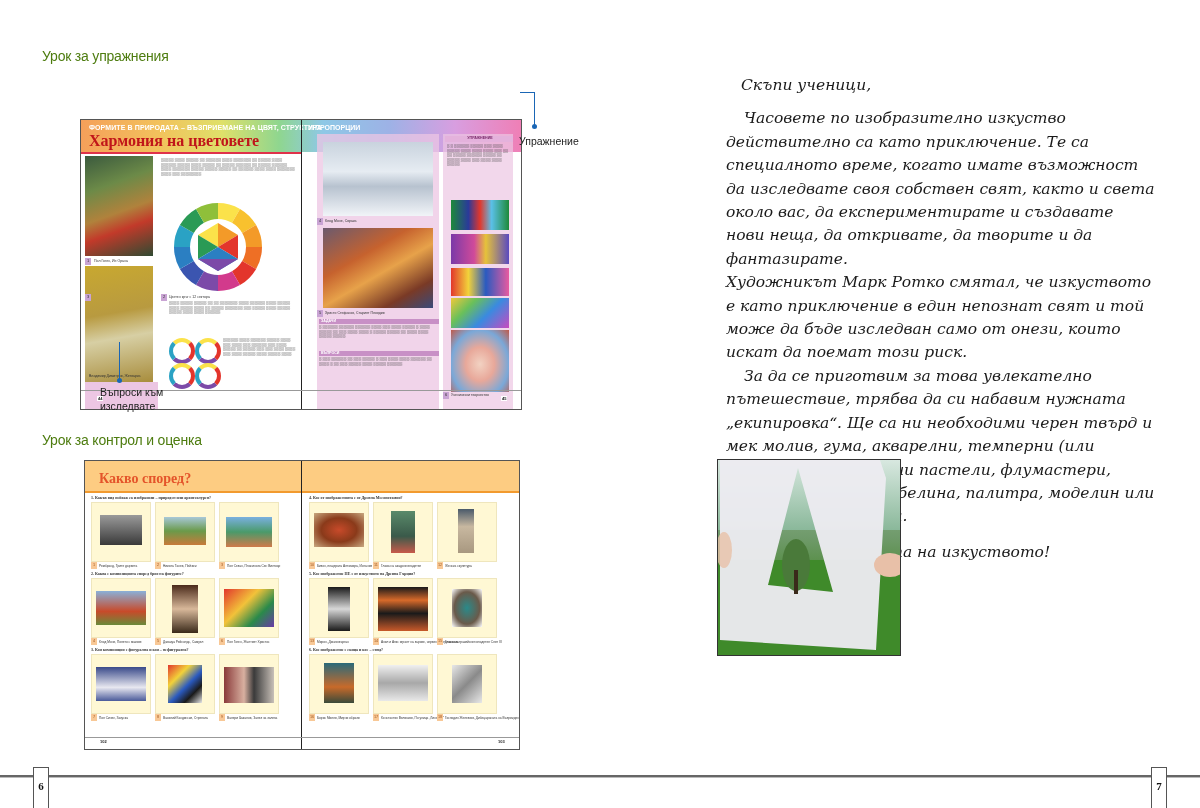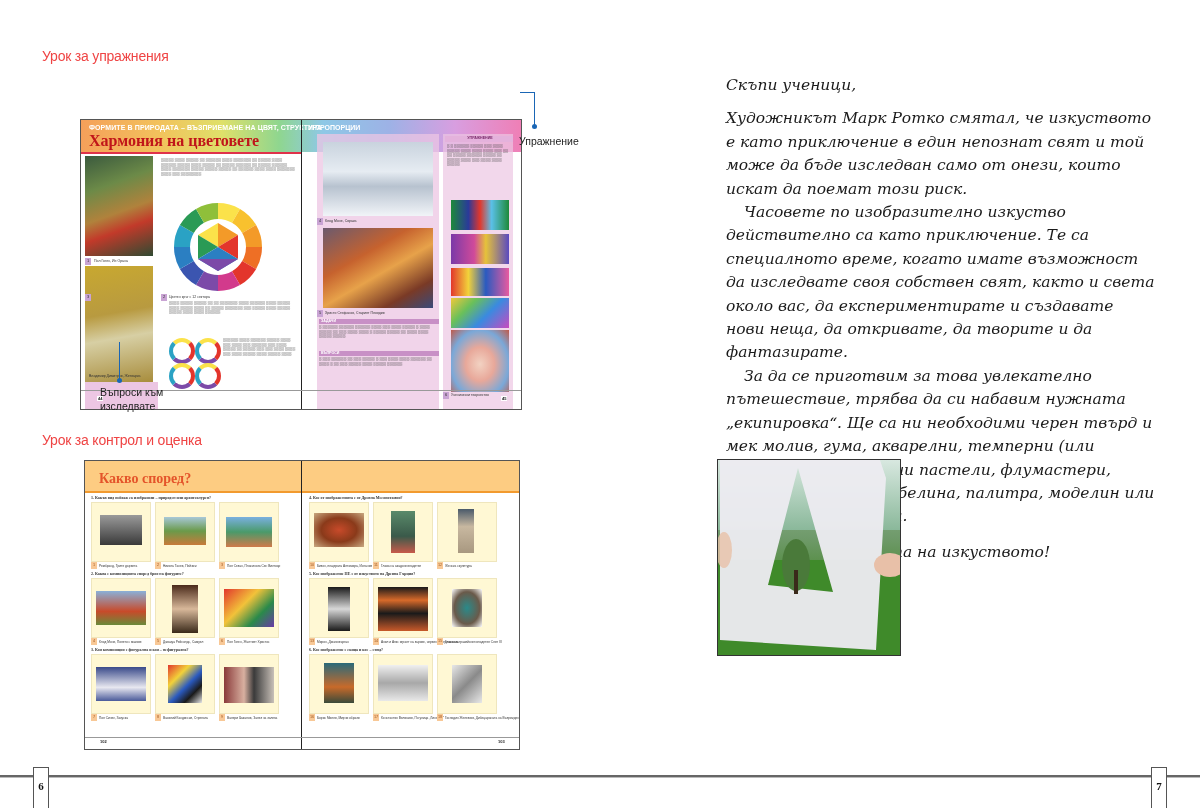--- a/index.html
+++ b/index.html
@@ -1,18 +1,18 @@
 <!DOCTYPE html>
 <html><head>
 <meta charset="utf-8">
 <style>
   html, body { margin:0; padding:0; }
   body { width:1200px; height:808px; background:#ffffff; position:relative; overflow:hidden; font-family:"Liberation Sans", sans-serif; }
   .abs { position:absolute; }
-  .section-label { font-family:"Liberation Sans", sans-serif; font-size:14px; color:#ef4444; letter-spacing:-0.2px; }
+  .section-label { font-family:"Liberation Sans", sans-serif; font-size:14px; color:#4d7c0f; letter-spacing:-0.2px; }
   .callout { font-family:"Liberation Sans", sans-serif; font-size:10.5px; color:#222; line-height:14px; }
   .callout-line { position:absolute; background:#1a66b5; }
   .callout-dot { position:absolute; width:5px; height:5px; border-radius:50%; background:#1a66b5; }
 
   
   .spread { position:absolute; border:1px solid #555; background:#fff; overflow:hidden; }
   .spine { position:absolute; top:0; bottom:0; width:1px; background:#222; }
   .banner1 { position:absolute; left:0; top:0; right:0; height:32px;
      background:linear-gradient(90deg,#f5a05a 0%,#f2c25c 18%,#dfe06a 32%,#8fd68f 45%,#8ec8e6 55%,#9db2e6 70%,#d89ee0 85%,#ef7fb6 100%); }
   .banner1-sub { position:absolute; left:8px; top:4px; font-size:7px; font-weight:bold; color:#fff; letter-spacing:0.1px; white-space:nowrap; }
@@ -259,23 +259,23 @@
     </div>
   <div class="cnum" style="left:352px;top:253px;">18</div>
   <div class="ccap" style="left:360px;top:255px;">Господин Железков, Дибецараната на Възрожденец</div>
 
   <div class="ph" style="left:0;right:0;top:276px;height:1px;background:#999;"></div>
   <div class="pagenum" style="left:14px;top:278px;">102</div>
   <div class="pagenum" style="left:412px;top:278px;">103</div>
 </div>
 
 <div class="letter">
-  <p class="greet" style="margin-left:0;">Скъпи ученици,</p>
+  <p class="greet" style="margin-left:15px;">Скъпи ученици,</p>
+  <p class="para">Часовете по изобразително изкуство действително са като приключение. Те са специалното време, когато имате възможност да изследвате своя собствен свят, както и света около вас, да експериментирате и създавате нови неща, да откривате, да творите и да фантазирате.</p>
   <p class="para" style="text-indent:0;">Художникът Марк Ротко смятал, че изкуството е като приключение в един непознат свят и той може да бъде изследван само от онези, които искат да поемат този риск.</p>
-  <p class="para">Часовете по изобразително изкуство действително са като приключение. Те са специалното време, когато имате възможност да изследвате своя собствен свят, както и света около вас, да експериментирате и създавате нови неща, да откривате, да творите и да фантазирате.</p>
   <p class="para">За да се приготвим за това увлекателно пътешествие, трябва да си набавим нужната „екипировка“. Ще са ни необходими черен твърд и мек молив, гума, акварелни, темперни (или акрилни) бои, маслени пастели, флумастери, четки с различна дебелина, палитра, моделин или бързо съхнеща глина.</p>
   <p class="closing">На добър път в света на изкуството!</p>
 </div>
 
 <div class="photo">
   <div class="ph" style="left:0;top:0;width:182px;height:70px;background:linear-gradient(180deg,#d8e8e0,#8ab89a);"></div>
   <div class="ph" style="left:0;top:100px;width:182px;height:95px;background:#3f8a2a;"></div>
   <div class="ph" style="left:0;top:0;width:0;height:0;border-left:0;"></div>
   <svg class="ph" style="left:0;top:0;" width="182" height="195" viewBox="0 0 182 195">
     <path d="M2,0 L162,0 L168,18 L158,190 L2,180 Z M80,8 L50,125 L115,132 Z" fill="#ecebf0" fill-rule="evenodd" opacity="0.96"></path>

